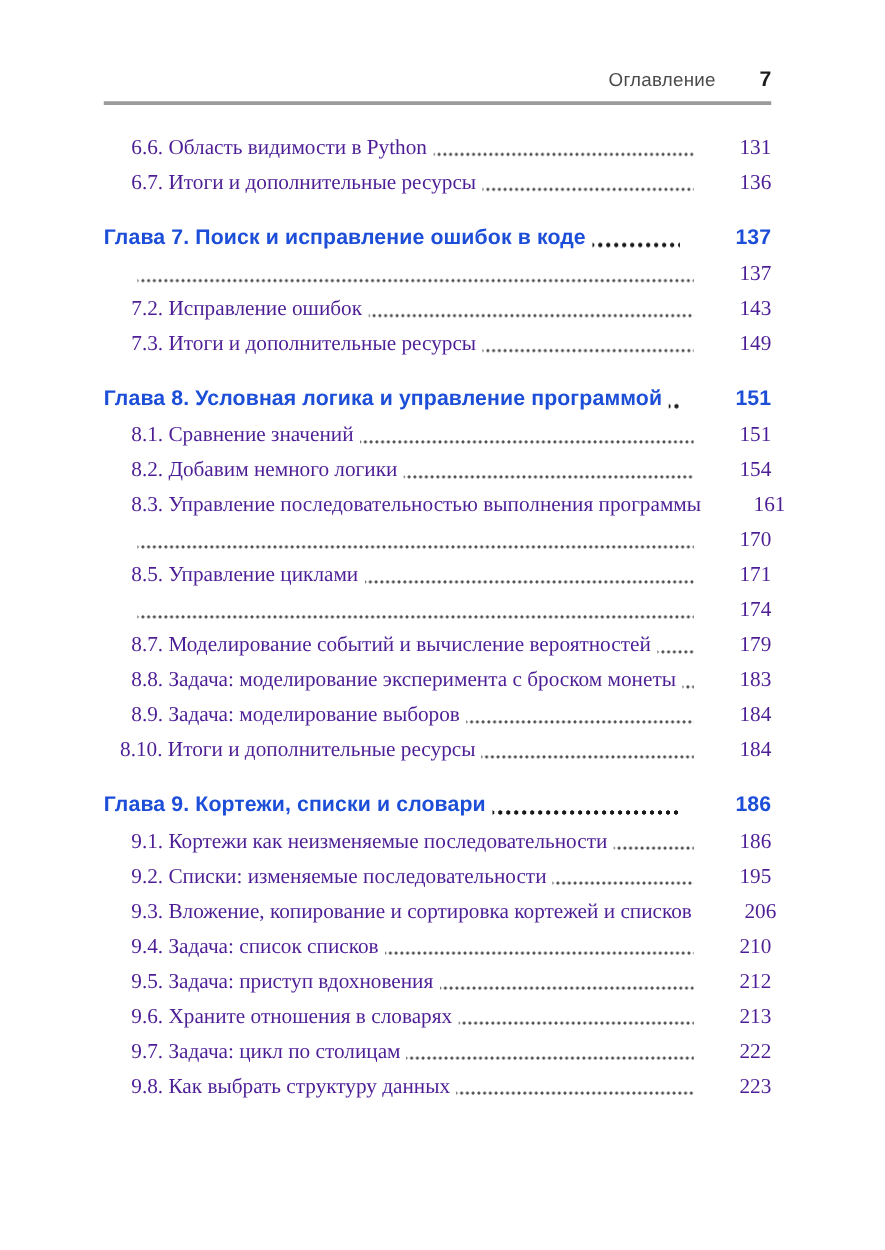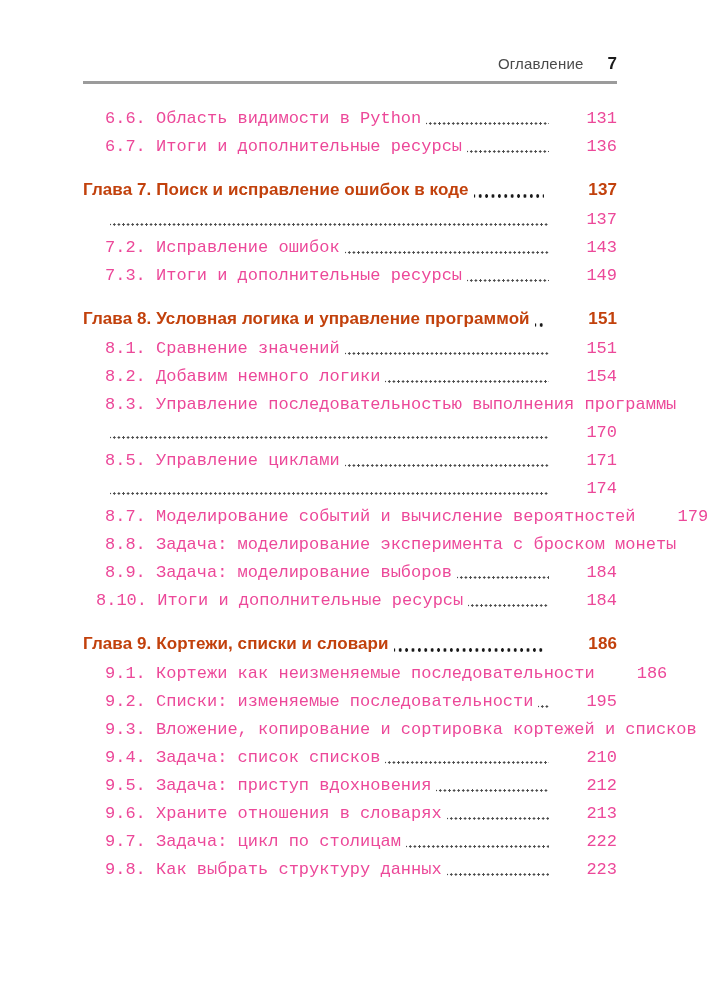--- a/index.html
+++ b/index.html
@@ -23,20 +23,21 @@
     width: 534px;
   }
   
   .page-header {
     padding-top: 54px;
     padding-bottom: 7px;
     border-bottom: 3px solid #9b9b9b;
     display: flex;
     justify-content: flex-end;
     align-items: baseline;
+    gap: 11px;
   }
   .running-title {
     font-family: "Liberation Sans", sans-serif;
     font-size: 15px;
     color: #4a4a4a;
     letter-spacing: 0.2px;
   }
   .folio {
     font-family: "Liberation Sans", sans-serif;
     font-size: 17px;
@@ -46,37 +47,36 @@
   }
   
   .toc-list {
     margin-top: 20px;
   }
   .toc-row {
     display: flex;
     align-items: center;
     height: 28px;
     font-size: 17px;
-    color: #ec4899;
-    font-family: Liberation Mono, monospace;
+    color: #4c1d95;
   }
   .toc-row.section {
     padding-left: 22px;
   }
   .toc-row.section.outdent {
     padding-left: 13px;
     text-align: center;
   }
   .toc-row.chapter {
     margin-top: 15px;
     height: 30px;
     font-family: "Liberation Sans", sans-serif;
     font-weight: bold;
     font-size: 17px;
-    color: #c2410c;
+    color: #1d4ed8;
     letter-spacing: 0.1px;
   }
   .toc-label {
     white-space: nowrap;
   }
   .leader {
     flex: 1;
     height: 100%;
     margin-left: 5px;
     margin-right: 1px;

